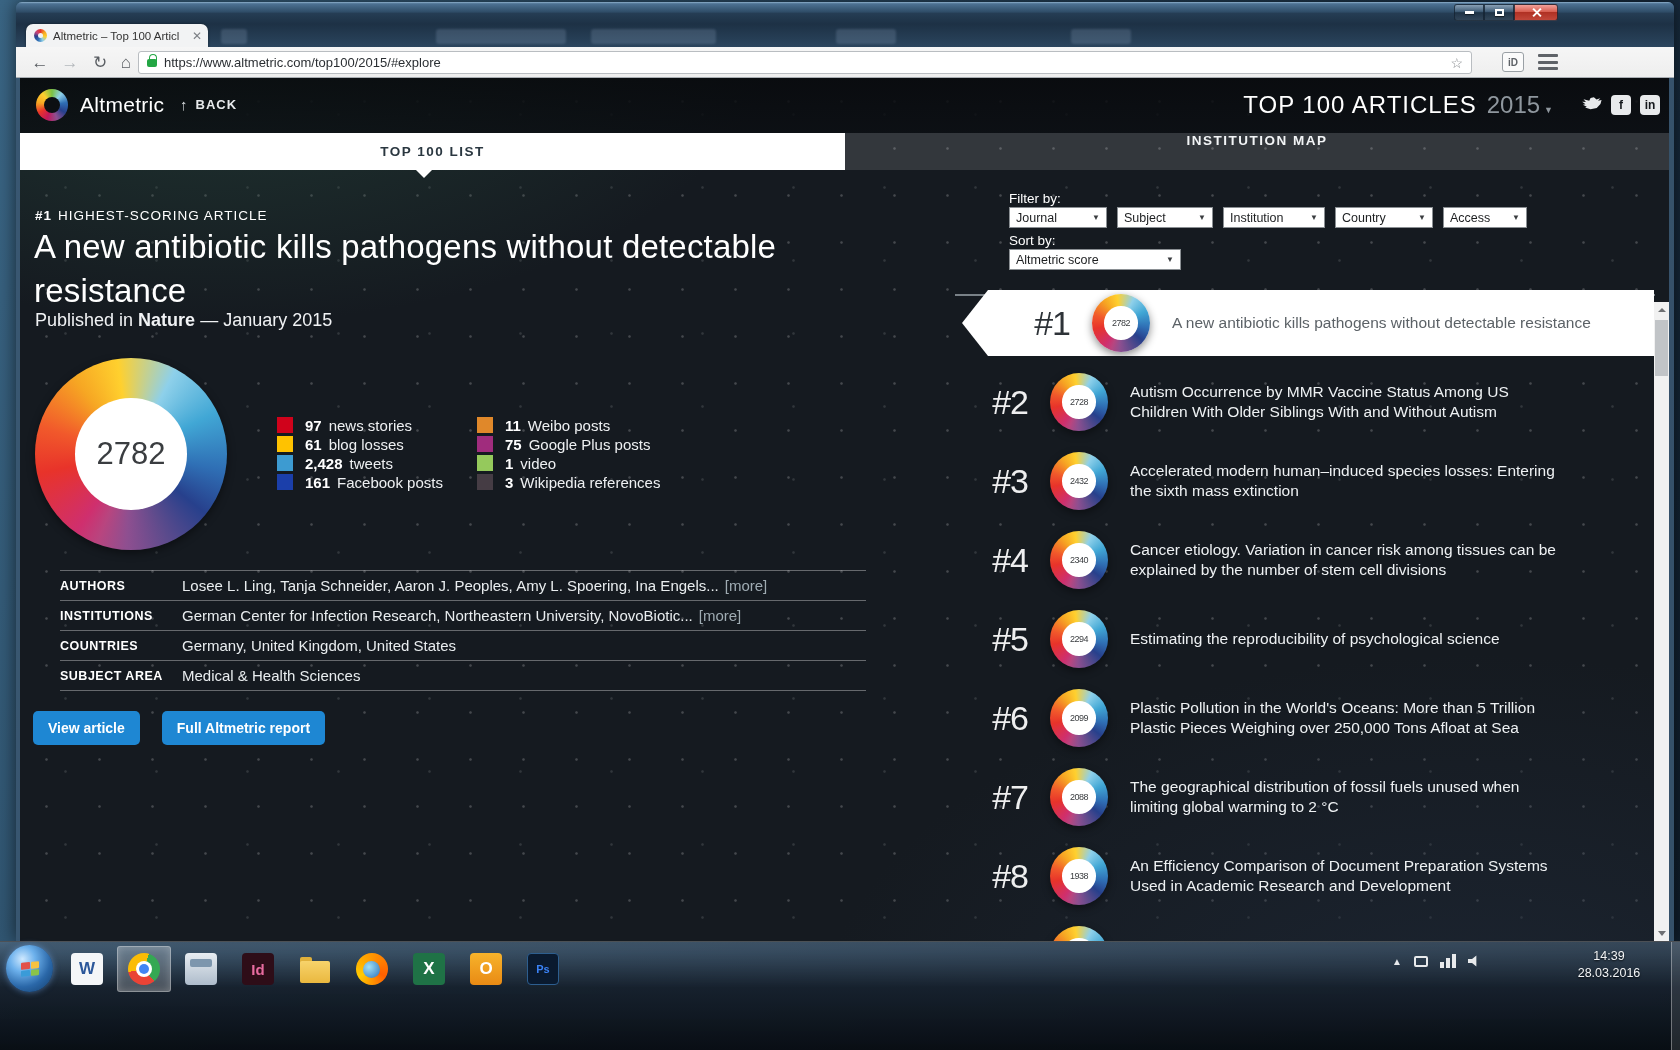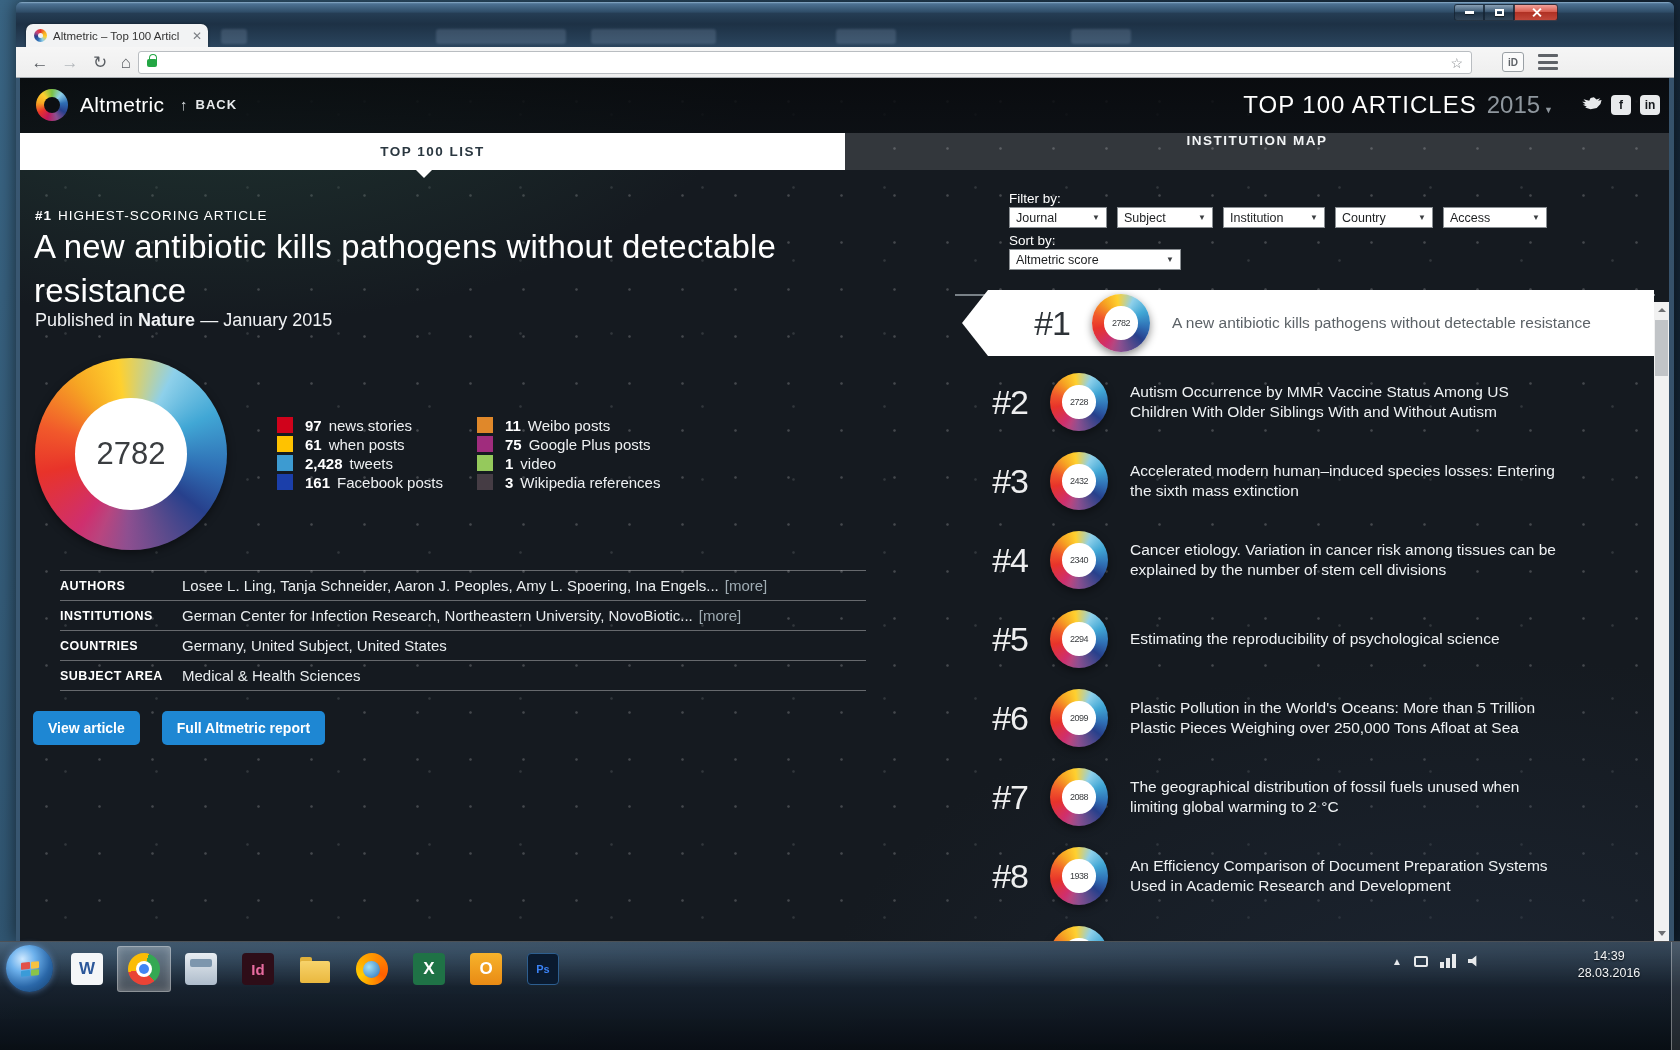--- a/index.html
+++ b/index.html
@@ -142,21 +142,21 @@
   .cta-row { position:absolute; left:13px; top:633px; display:flex; gap:22px; }
   .btn { background:#1e87d3; color:#fff; font-size:14px; font-weight:bold; border:none;
     border-radius:5px; padding:9px 15px; font-family:"Liberation Sans", sans-serif; }
 
   
   .filter-label { position:absolute; left:989px; top:113px; font-size:13.5px; color:#fff; }
   .filter-row { position:absolute; left:989px; top:129px; display:flex; gap:10px; }
   .sel-box { height:21px; background:#fff; border:1px solid #8a8f93; display:flex; align-items:center;
     justify-content:space-between; padding:0 6px; font-size:12.5px; color:#1c1e20; }
   .sel-box .car { font-style:normal; font-size:8px; color:#3a3d40; margin-left:8px; }
-  .w1 { width:98px; } .w2 { width:96px; } .w3 { width:102px; } .w4 { width:98px; } .w5 { width:104px; }
+  .w1 { width:98px; } .w2 { width:96px; } .w3 { width:102px; } .w4 { width:98px; } .w5 { width:84px; }
   .sort-label { position:absolute; left:989px; top:155px; font-size:13.5px; color:#fff; }
   .sort-row { position:absolute; left:989px; top:171px; }
   .sort-row .sel-box { width:172px; }
 
   .panel-divider { position:absolute; left:935px; top:216px; width:700px; height:2px;
     background:rgba(175,185,190,.65); }
 
   .rank-list { position:absolute; left:942px; top:212px; width:692px; height:651px; overflow:hidden; }
   .rrow { display:flex; align-items:center; height:66px; margin-bottom:13px; padding-left:14px; }
   .rrank { width:52px; flex:0 0 52px; text-align:right; font-size:34px; font-weight:400;
@@ -261,20 +261,21 @@
     <div class="ghost-tab" style="left:1055px; width:60px;"></div>
   </div>
 
   <div class="toolbar">
     <span class="nav-ic" style="left:12px;">←</span>
     <span class="nav-ic disabled" style="left:42px;">→</span>
     <span class="nav-ic" style="left:72px;">↻</span>
     <span class="nav-ic" style="left:98px;">⌂</span>
     <div class="omnibox">
       <span class="padlock"></span>
+      <span class="url">https://www.altmetric.com/top100/2015/#explore</span>
       <span class="star">☆</span>
     </div>
     <span class="ext-id">iD</span>
     <span class="menu-btn">
         <i></i>
         <i></i>
         <i></i>
       </span>
   </div>
 
@@ -326,21 +327,21 @@
 
     <div class="legend-col c1">
       <div class="leg-item">
         <span class="leg-sq" style="background: rgb(208, 2, 27);"></span>
         <b>97</b>
         <span class="leg-lab">news stories</span>
       </div>
       <div class="leg-item">
         <span class="leg-sq" style="background: rgb(255, 194, 0);"></span>
         <b>61</b>
-        <span class="leg-lab">when posts</span>
+        <span class="leg-lab">blog losses</span>
       </div>
       <div class="leg-item">
         <span class="leg-sq" style="background: rgb(61, 155, 209);"></span>
         <b>2,428</b>
         <span class="leg-lab">tweets</span>
       </div>
       <div class="leg-item">
         <span class="leg-sq" style="background: rgb(27, 63, 170);"></span>
         <b>161</b>
         <span class="leg-lab">Facebook posts</span>
@@ -375,21 +376,21 @@
         <span class="meta-value">Losee L. Ling, Tanja Schneider, Aaron J. Peoples, Amy L. Spoering, Ina Engels...</span>
         <span class="meta-more">[more]</span>
       </div>
       <div class="meta-row">
         <span class="meta-label">INSTITUTIONS</span>
         <span class="meta-value">German Center for Infection Research, Northeastern University, NovoBiotic...</span>
         <span class="meta-more">[more]</span>
       </div>
       <div class="meta-row">
         <span class="meta-label">COUNTRIES</span>
-        <span class="meta-value">Germany, United Subject, United States</span>
+        <span class="meta-value">Germany, United Kingdom, United States</span>
       </div>
       <div class="meta-row">
         <span class="meta-label">SUBJECT AREA</span>
         <span class="meta-value">Medical &amp; Health Sciences</span>
       </div>
     </div>
 
     <div class="cta-row">
       <button class="btn">View article</button>
       <button class="btn">Full Altmetric report</button>

